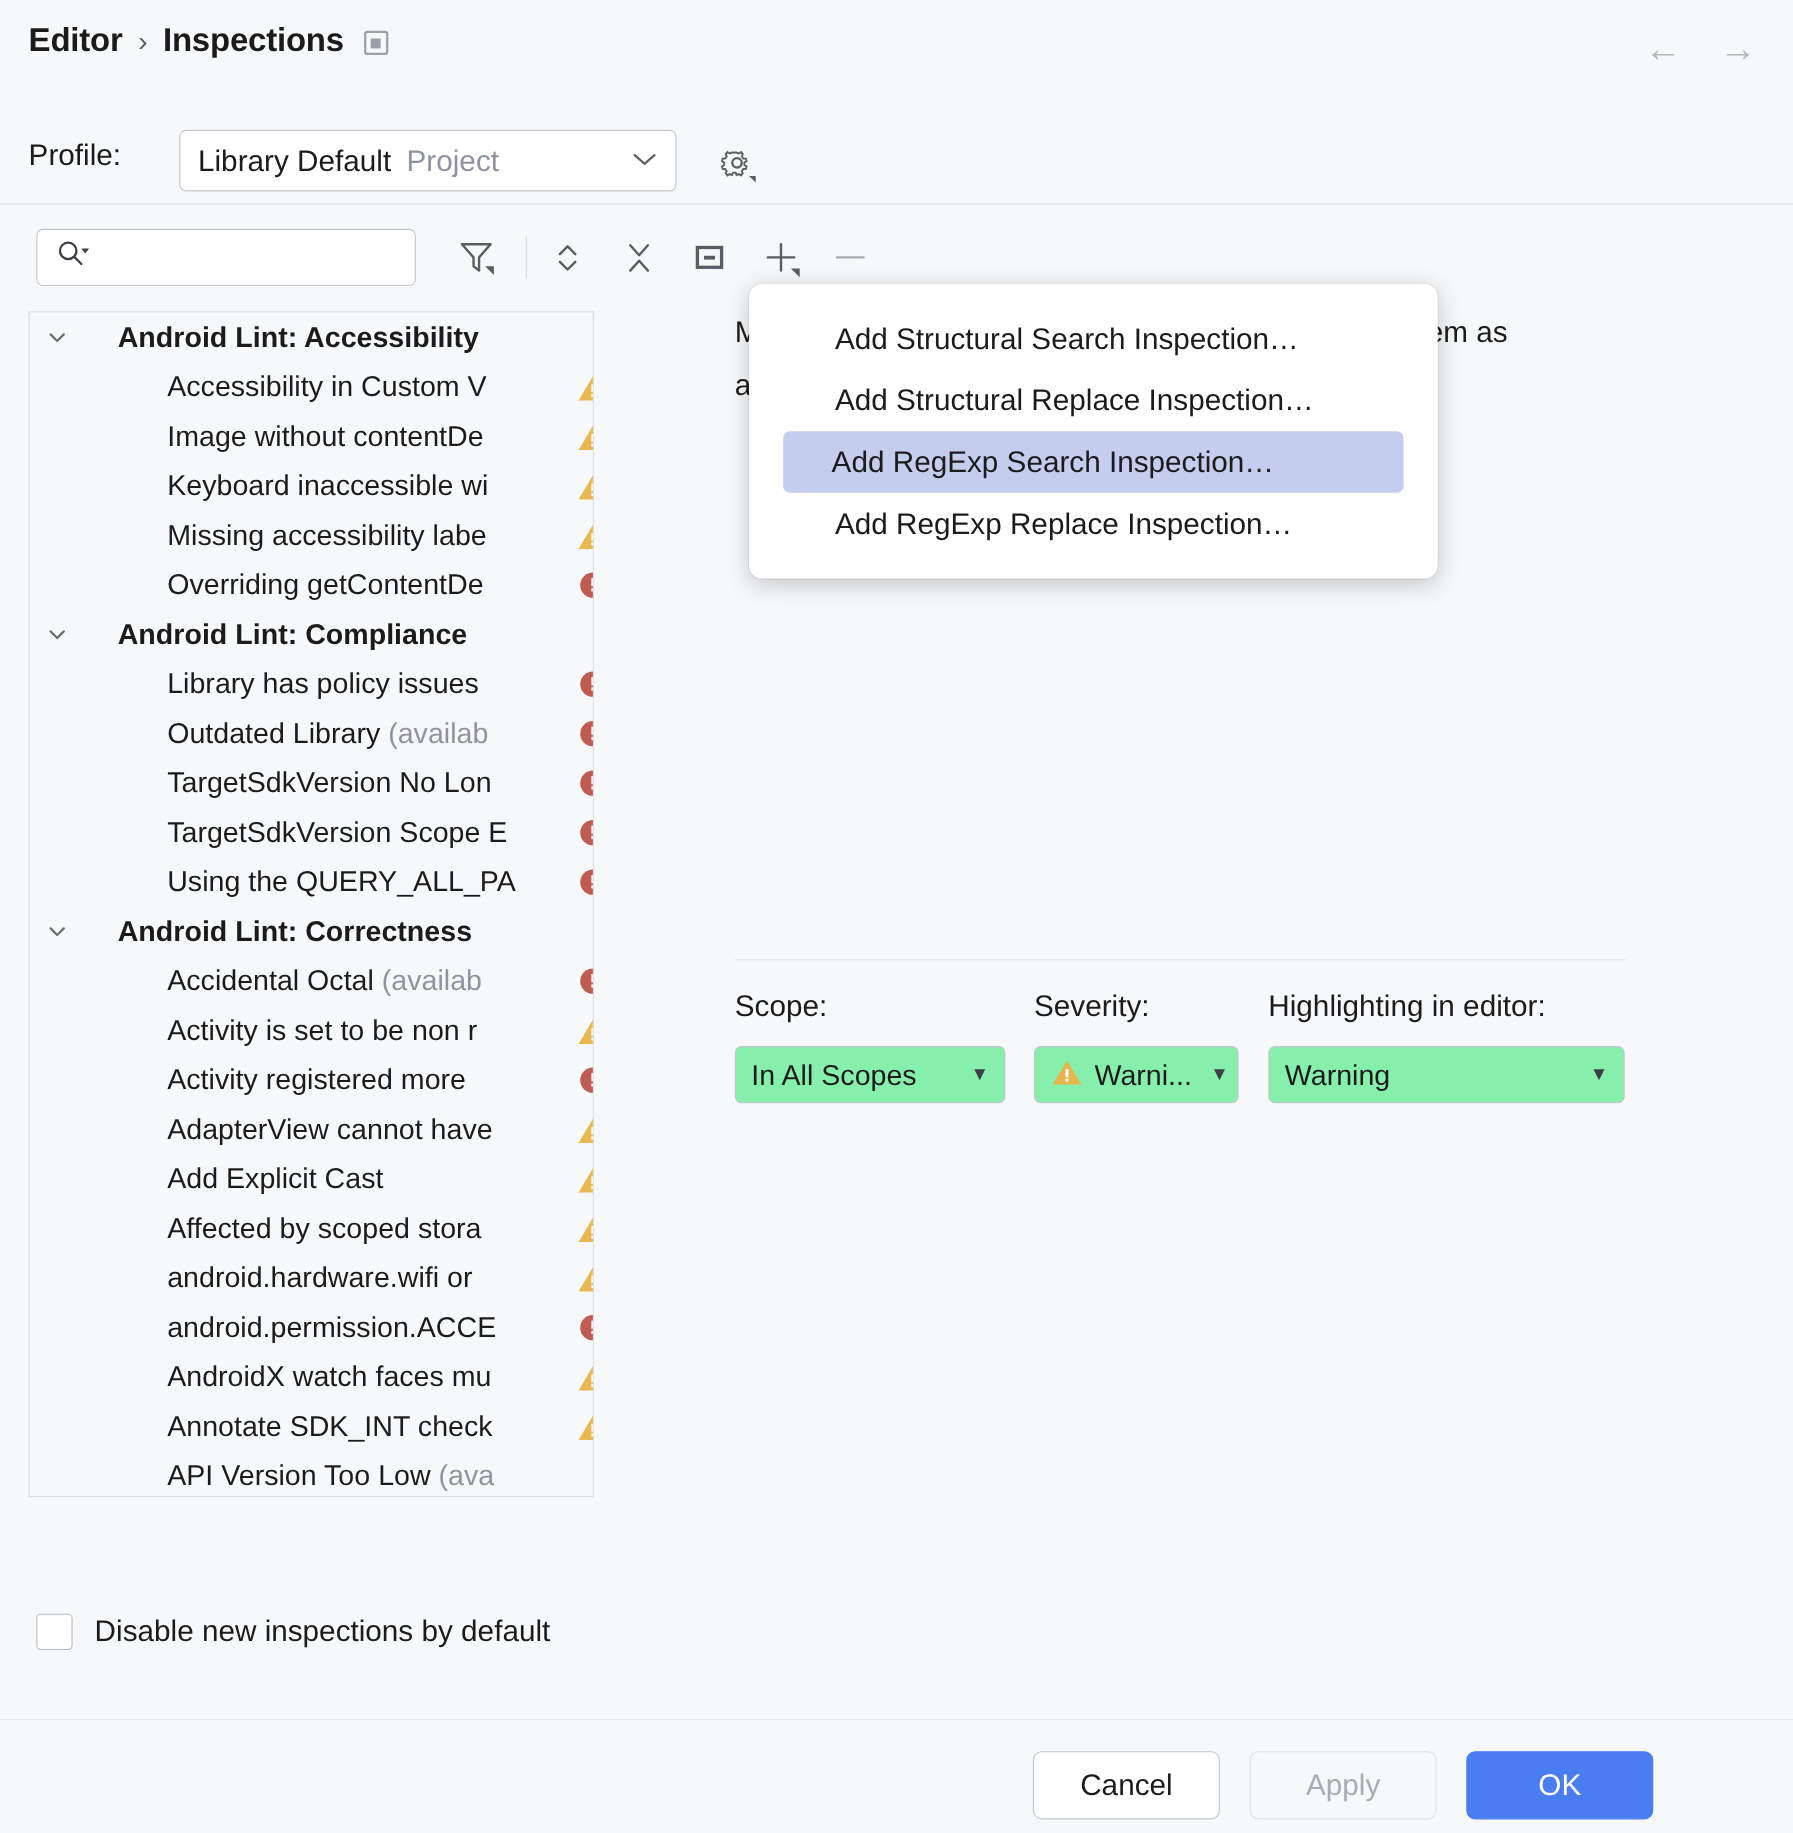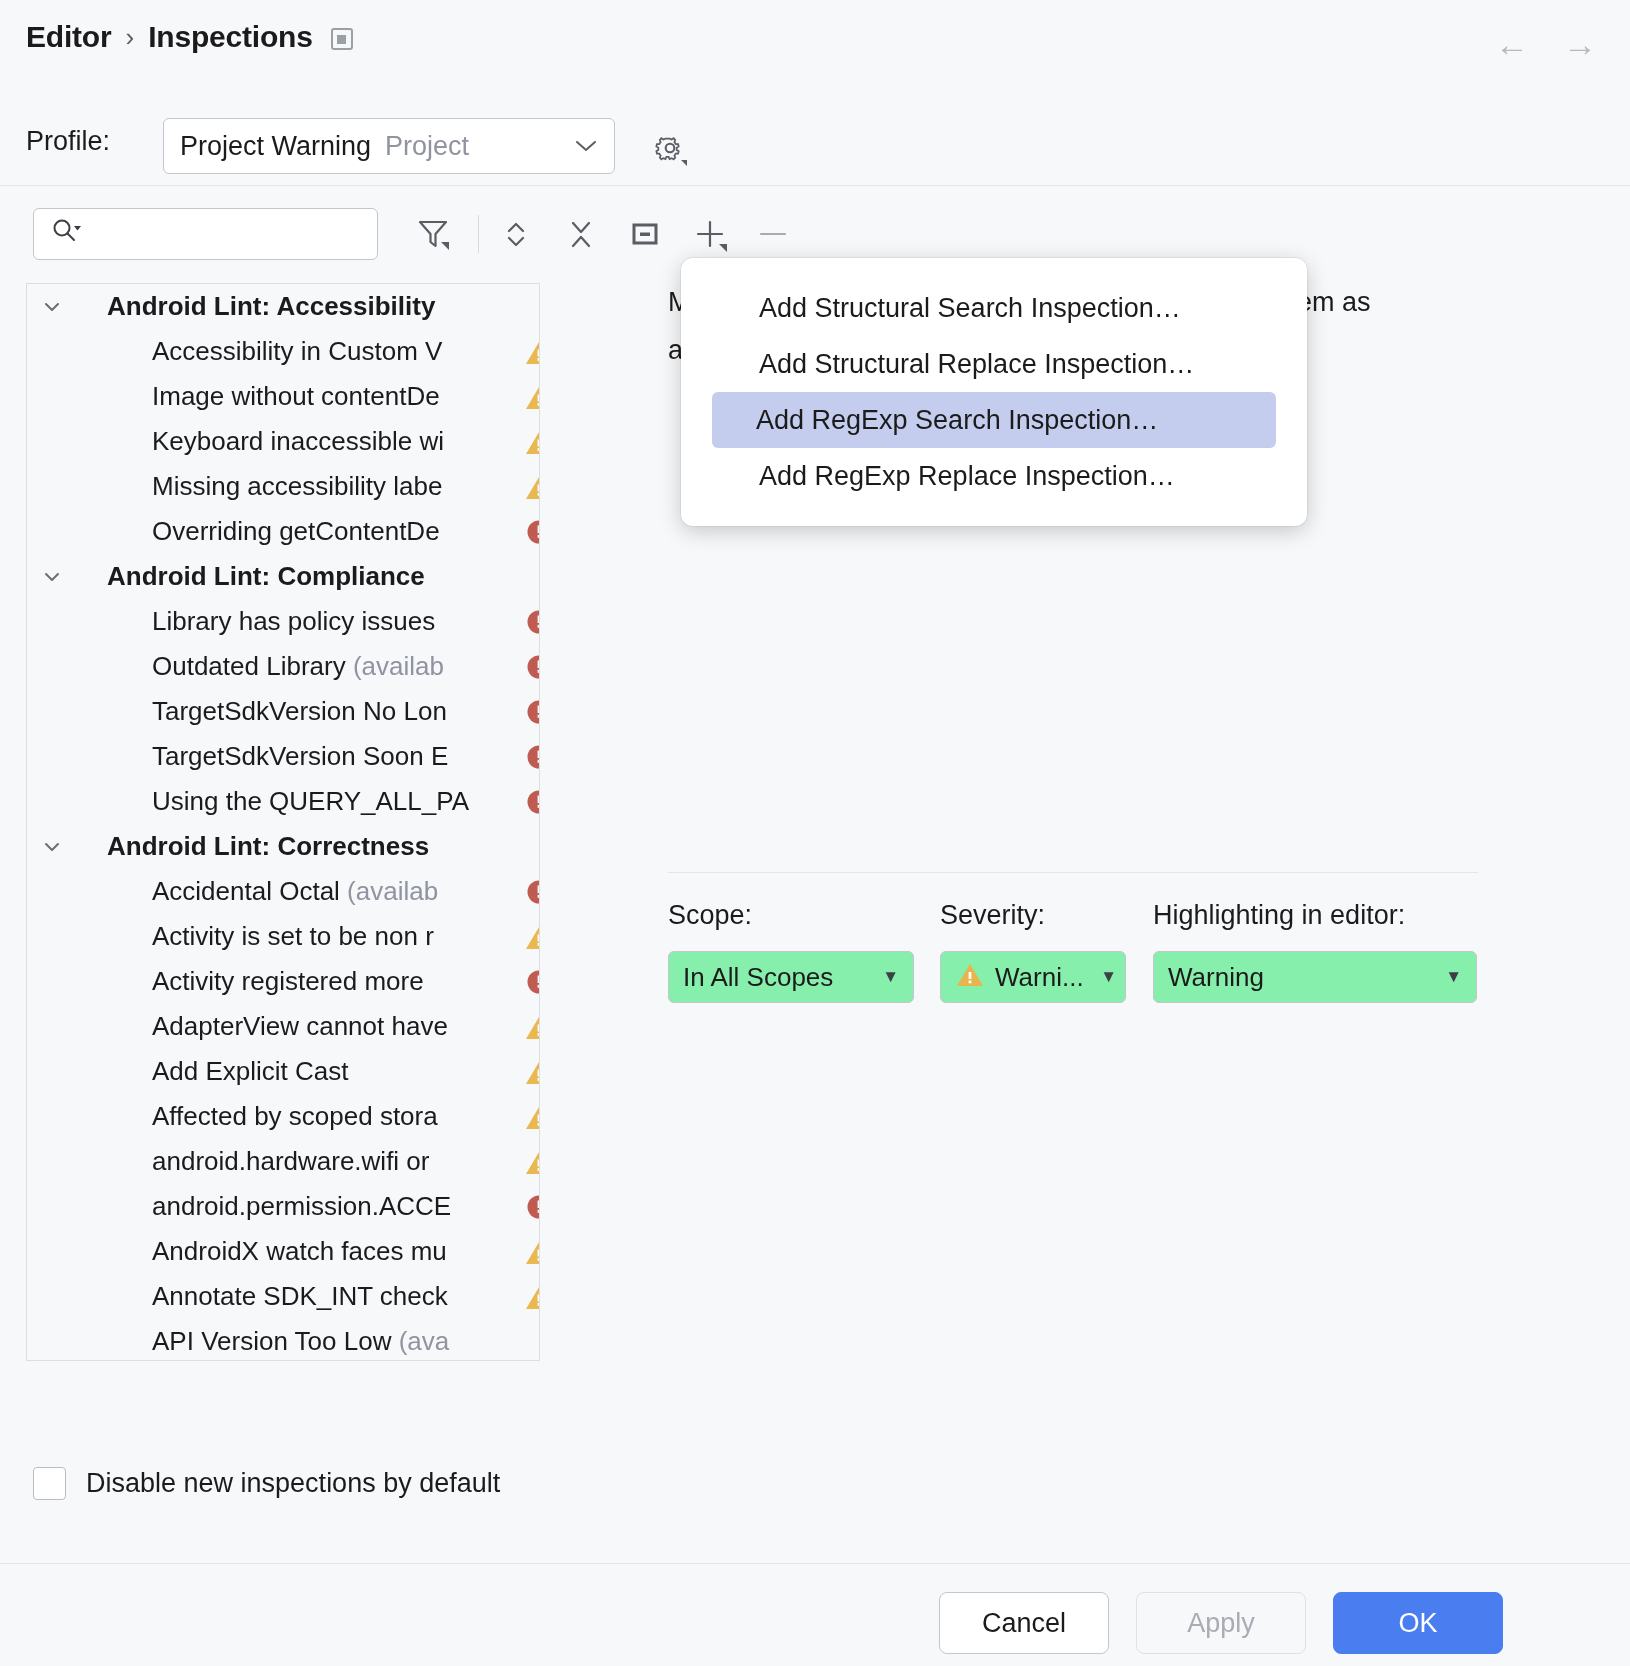--- a/index.html
+++ b/index.html
@@ -402,21 +402,21 @@
   </div>
   <div id="nav-arrows">
     <span class="nav-arrow">←</span>
     <span class="nav-arrow">→</span>
   </div>
 </div>
 
 <div id="profile-row">
   <span id="profile-label">Profile:</span>
   <div id="profile-combo">
-    <span class="pc-name">Project Warning</span>
+    <span class="pc-name">Library Default</span>
     <span class="pc-scope">Project</span>
     <span class="pc-arrow">
       <svg width="24" height="14" viewBox="0 0 24 14">
           <path d="M3 3 L12 11 L21 3" stroke="#5a5d63" stroke-width="2" fill="none" stroke-linecap="round"></path>
         </svg>
     </span>
   </div>
   <span id="profile-gear">
     <svg width="36" height="36" viewBox="0 0 36 36">
       <g fill="none" stroke="#5a5d63" stroke-width="2.1">
@@ -580,21 +580,21 @@
       <span class="sev">
         <svg width="30" height="30" viewBox="0 0 30 30">
           <circle cx="15" cy="15" r="11.5" fill="#c05b52"></circle>
           <rect x="13.6" y="8.5" width="2.9" height="7.5" fill="#ffffff"></rect>
           <rect x="13.6" y="17.8" width="2.9" height="3" fill="#ffffff"></rect>
         </svg>
       </span>
       <span class="cbx on"></span>
     </div>
     <div class="tree-row child">
-      <span class="label">TargetSdkVersion Soon E</span>
+      <span class="label">TargetSdkVersion Scope E</span>
       <span class="sev">
         <svg width="30" height="30" viewBox="0 0 30 30">
           <circle cx="15" cy="15" r="11.5" fill="#c05b52"></circle>
           <rect x="13.6" y="8.5" width="2.9" height="7.5" fill="#ffffff"></rect>
           <rect x="13.6" y="17.8" width="2.9" height="3" fill="#ffffff"></rect>
         </svg>
       </span>
       <span class="cbx on"></span>
     </div>
     <div class="tree-row child">

